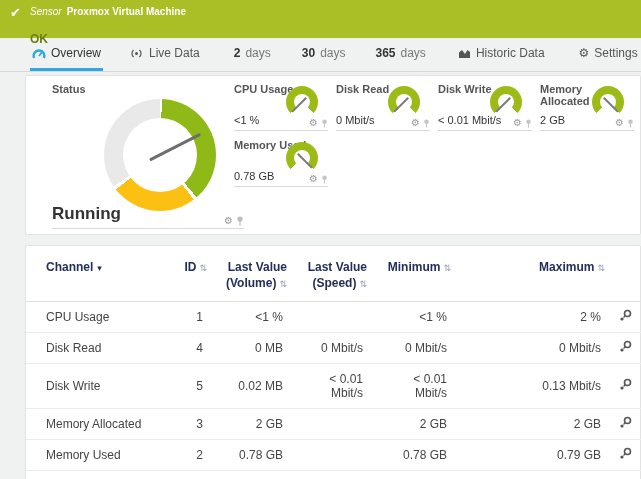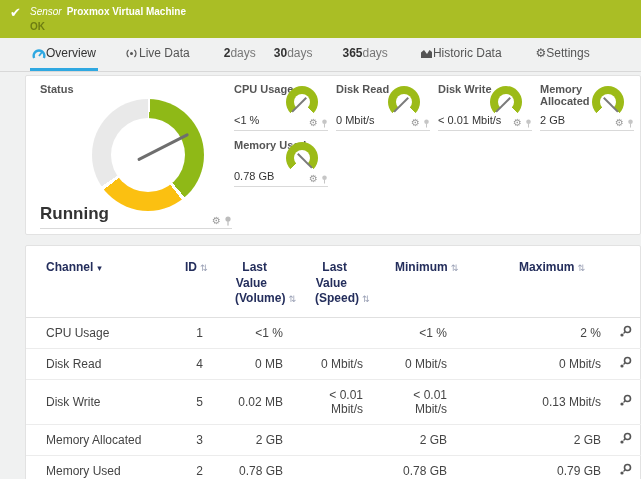--- a/index.html
+++ b/index.html
@@ -9,42 +9,42 @@
     background:#f0f1f1; font-family:"Liberation Sans","DejaVu Sans",sans-serif;
     -webkit-font-smoothing:antialiased;
   }
   
   .hdr { position:relative; height:38px; background:#aabe25; }
   .hdr .check { position:absolute; left:10px; top:5px; color:#fff; font-size:13px; font-weight:700; }
   .hdr .titles { position:absolute; left:30px; top:3px; color:#fff; }
   .hdr .line1 { font-size:10px; line-height:17px; }
   .hdr .sensor-word { font-style:italic; font-weight:400; margin-right:5px; }
   .hdr .sensor-name { font-weight:700; }
-  .hdr .status-ok { font-size:10px; font-weight:700; color:#6e7e12; margin-top:1px; }
+  .hdr .status-ok { font-size:12px; font-weight:700; color:#6e7e12; margin-top:12px; }
   
   .tabbar { height:34px; background:#f0f1f1; border-bottom:1px solid #d8d8d8;
             display:flex; align-items:stretch; padding-left:30px; }
-  .tab { display:flex; align-items:center; font-size:12px; color:#555;
+  .tab { display:flex; align-items:center; gap:5px; font-size:12px; color:#555;
          border-bottom:3px solid transparent; padding:0 2px; cursor:pointer; }
   .tab.sel { border-bottom-color:#2fa8e1; color:#333; }
   .tab .num { font-weight:700; color:#333; }
   .tab .word { color:#777; }
-  .t-live{margin-left:24px;} .t-2d{margin-left:30px;} .t-30d{margin-left:14px;justify-content:space-between;}
+  .t-live{margin-left:24px;} .t-2d{margin-left:30px;} .t-30d{margin-left:27px;justify-content:space-between;}
   .t-365d{margin-left:26px;} .t-hist{margin-left:28px;} .t-log{margin-left:38px;} .t-set{margin-left:30px;}
   .gear-glyph { font-size:12px; color:#555; line-height:1; }
   
   .content { padding:3px 0 0 25px; }
   .panel { position:relative; width:616px; background:#fff; border:1px solid #e2e2e2; border-radius:2px; }
   .panel.gauges { height:160px; margin-bottom:10px; }
   .panel.table-panel { height:260px; padding-top:10px; }
   .block-label { position:absolute; top:0; left:0; font-size:11px; font-weight:700; color:#555; }
   .block-icons { position:absolute; bottom:2px; right:0; display:flex; align-items:center; gap:3px; }
   .mini-gear { font-size:10px; color:#9b9b9b; line-height:1; }
   
-  .status-block { position:absolute; left:14px; top:7px; width:192px; height:146px; border-bottom:1px solid #d9d9d9; }
+  .status-block { position:absolute; left:26px; top:7px; width:192px; height:146px; border-bottom:1px solid #d9d9d9; }
   .status-value { position:absolute; bottom:4px; left:0; font-size:17px; font-weight:700; color:#333; }
   .donut { position:absolute; left:52px; top:16px; width:112px; height:112px; border-radius:50%;
     background:conic-gradient(#fff 0deg 2deg, #8fb917 2deg 139deg, #fff 139deg 143deg,
                #fbc011 143deg 232deg, #fff 232deg 236deg, #e9e9e9 236deg 360deg); }
   .donut .hole { position:absolute; left:19px; top:19px; width:74px; height:74px; border-radius:50%; background:#fff; }
   .donut .needle { position:absolute; left:54px; top:10px; width:3px; height:57px;
     background:#6e6e6e; border-radius:2px; transform-origin:1.5px 46px; transform:rotate(63deg); }
   
   .mini-grid { position:absolute; left:208px; top:7px; right:6px; display:grid;
                grid-template-columns:repeat(4,1fr); column-gap:8px; row-gap:8px; }
@@ -55,21 +55,21 @@
   .mini-gauge .hole { position:absolute; left:8px; top:8px; width:16px; height:16px; border-radius:50%; background:#fff; }
   .mini-gauge .needle { position:absolute; left:15px; top:2px; width:2px; height:20px;
     background:#7a7a7a; transform-origin:1px 14px; }
   .needle-min { transform:rotate(-135deg); }
   .needle-max { transform:rotate(135deg); }
   
   table { width:100%; border-collapse:collapse; font-size:12px; table-layout:fixed; }
   col.c-ch{width:135px;} col.c-id{width:50px;} col.c-vol{width:80px;} col.c-spd{width:80px;}
   col.c-min{width:84px;} col.c-max{width:154px;} col.c-ico{width:33px;}
   th { color:#242e5c; font-weight:700; text-align:right; vertical-align:top;
-       padding:4px 24px 10px; line-height:1.3; }
+       padding:4px 4px 10px; line-height:1.3; }
   th.left, td.left { text-align:left; padding-left:20px; }
   td { text-align:right; color:#444; padding:8px 8px; border-top:1px solid #ececec; }
   tbody tr:first-child td { border-top:none; }
   thead th { border-bottom:1px solid #e0e0e0; }
   tbody tr:last-child td { border-bottom:1px solid #ececec; }
   .sort { font-size:9px; color:#9aa0b5; margin-left:3px; font-weight:400; }
   .caret { font-size:9px; color:#242e5c; margin-left:4px; }
   td.ico-cell { padding:6px 10px 6px 0; }
 </style>
 </head>

